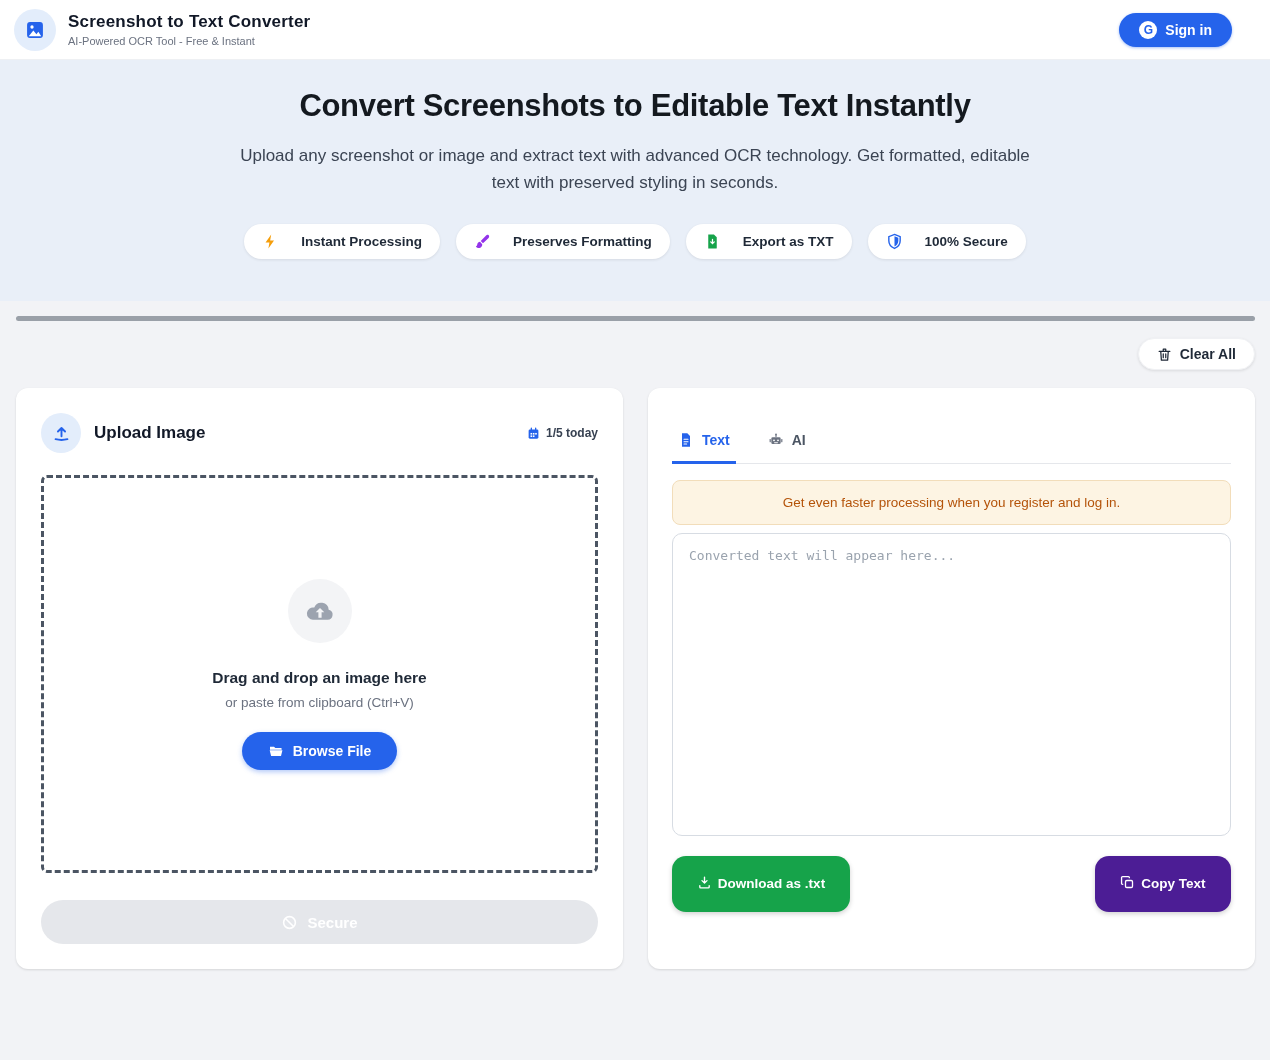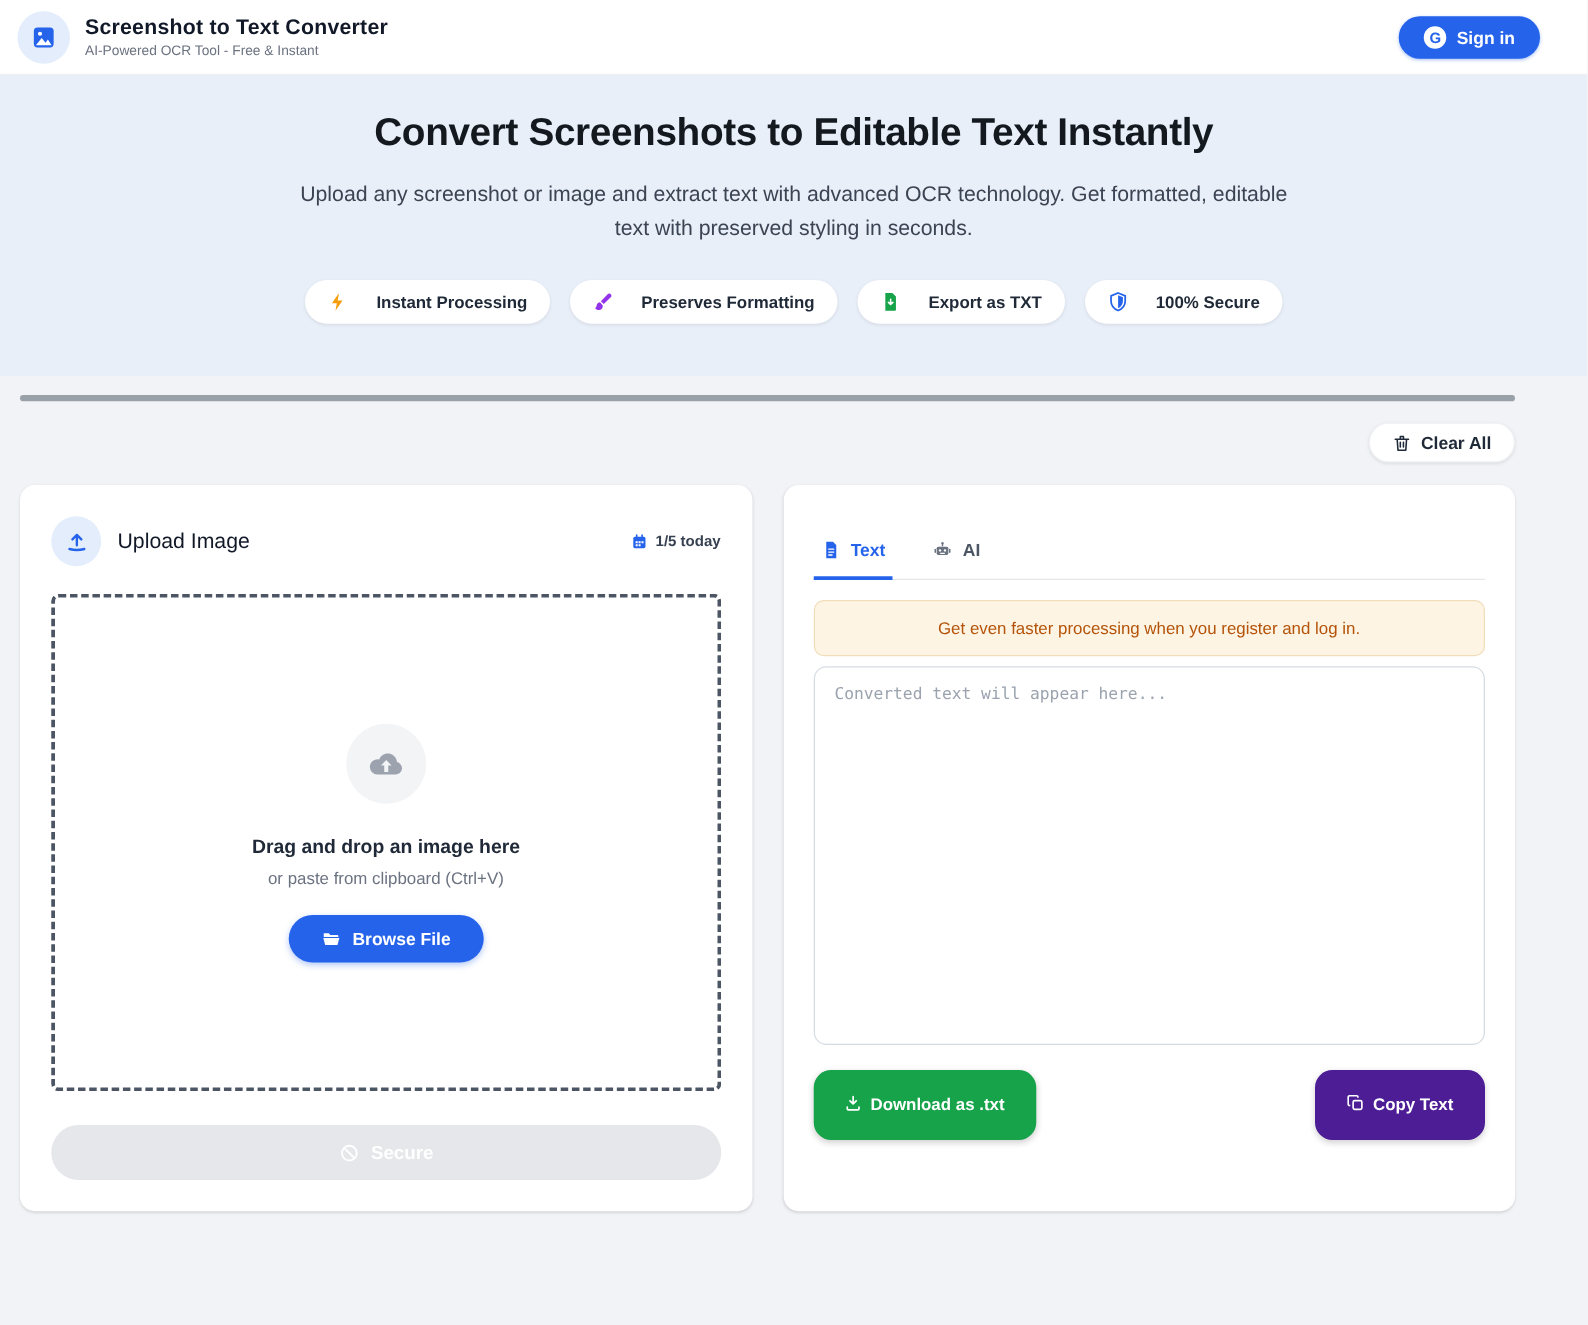--- a/index.html
+++ b/index.html
@@ -51,21 +51,21 @@
   .badges { display: flex; justify-content: center; gap: 16px; margin-top: 28px; }
   .badge {
     display: flex; align-items: center; gap: 22px;
     background: #ffffff; border-radius: 999px; padding: 9px 18px;
     box-shadow: 0 1px 3px rgba(0,0,0,.09);
     font-size: 13.5px; font-weight: 600; color: #1f2937;
   }
   .badge svg { width: 17px; height: 17px; }
 
   
-  .container { padding: 0 58px 0 16px; }
+  .container { padding: 0 15px 0 16px; }
   .divider-bar {
     height: 5px; background: #9aa0a8; border-radius: 3px; margin-top: 15px;
   }
   .toolbar-row { display: flex; justify-content: flex-end; margin-top: 17px; }
   .clear-btn {
     display: flex; align-items: center; gap: 8px;
     background: #fff; border: 1px solid #f0f1f4; border-radius: 999px;
     padding: 7px 18px; cursor: pointer; font-family: inherit;
     font-size: 14px; font-weight: 600; color: #1f2937;
     box-shadow: 0 1px 3px rgba(0,0,0,.10);
@@ -84,21 +84,21 @@
 
   
   .upload-card { padding: 25px; }
   .upload-head { display: flex; align-items: center; justify-content: space-between; }
   .upload-head-left { display: flex; align-items: center; gap: 13px; }
   .upload-icon-circle {
     width: 40px; height: 40px; border-radius: 50%; background: #e3edfb;
     display: flex; align-items: center; justify-content: center;
   }
   .upload-icon-circle svg { width: 19px; height: 19px; }
-  .upload-title { font-size: 17px; font-weight: 400; color: #111827; }
+  .upload-title { font-size: 17px; font-weight: 700; color: #111827; }
   .quota-badge { display: flex; align-items: flex-end; gap: 6px; font-size: 12px; font-weight: 700; color: #374151; }
   .quota-badge svg { width: 13px; height: 13px; }
   .dropzone {
     margin-top: 22px; height: 398px;
     border: 3px dashed #4b5563; border-radius: 6px;
     display: flex; flex-direction: column; align-items: center; justify-content: center;
     cursor: pointer;
   }
   .cloud-circle {
     width: 64px; height: 64px; border-radius: 50%; background: #f3f4f6;

